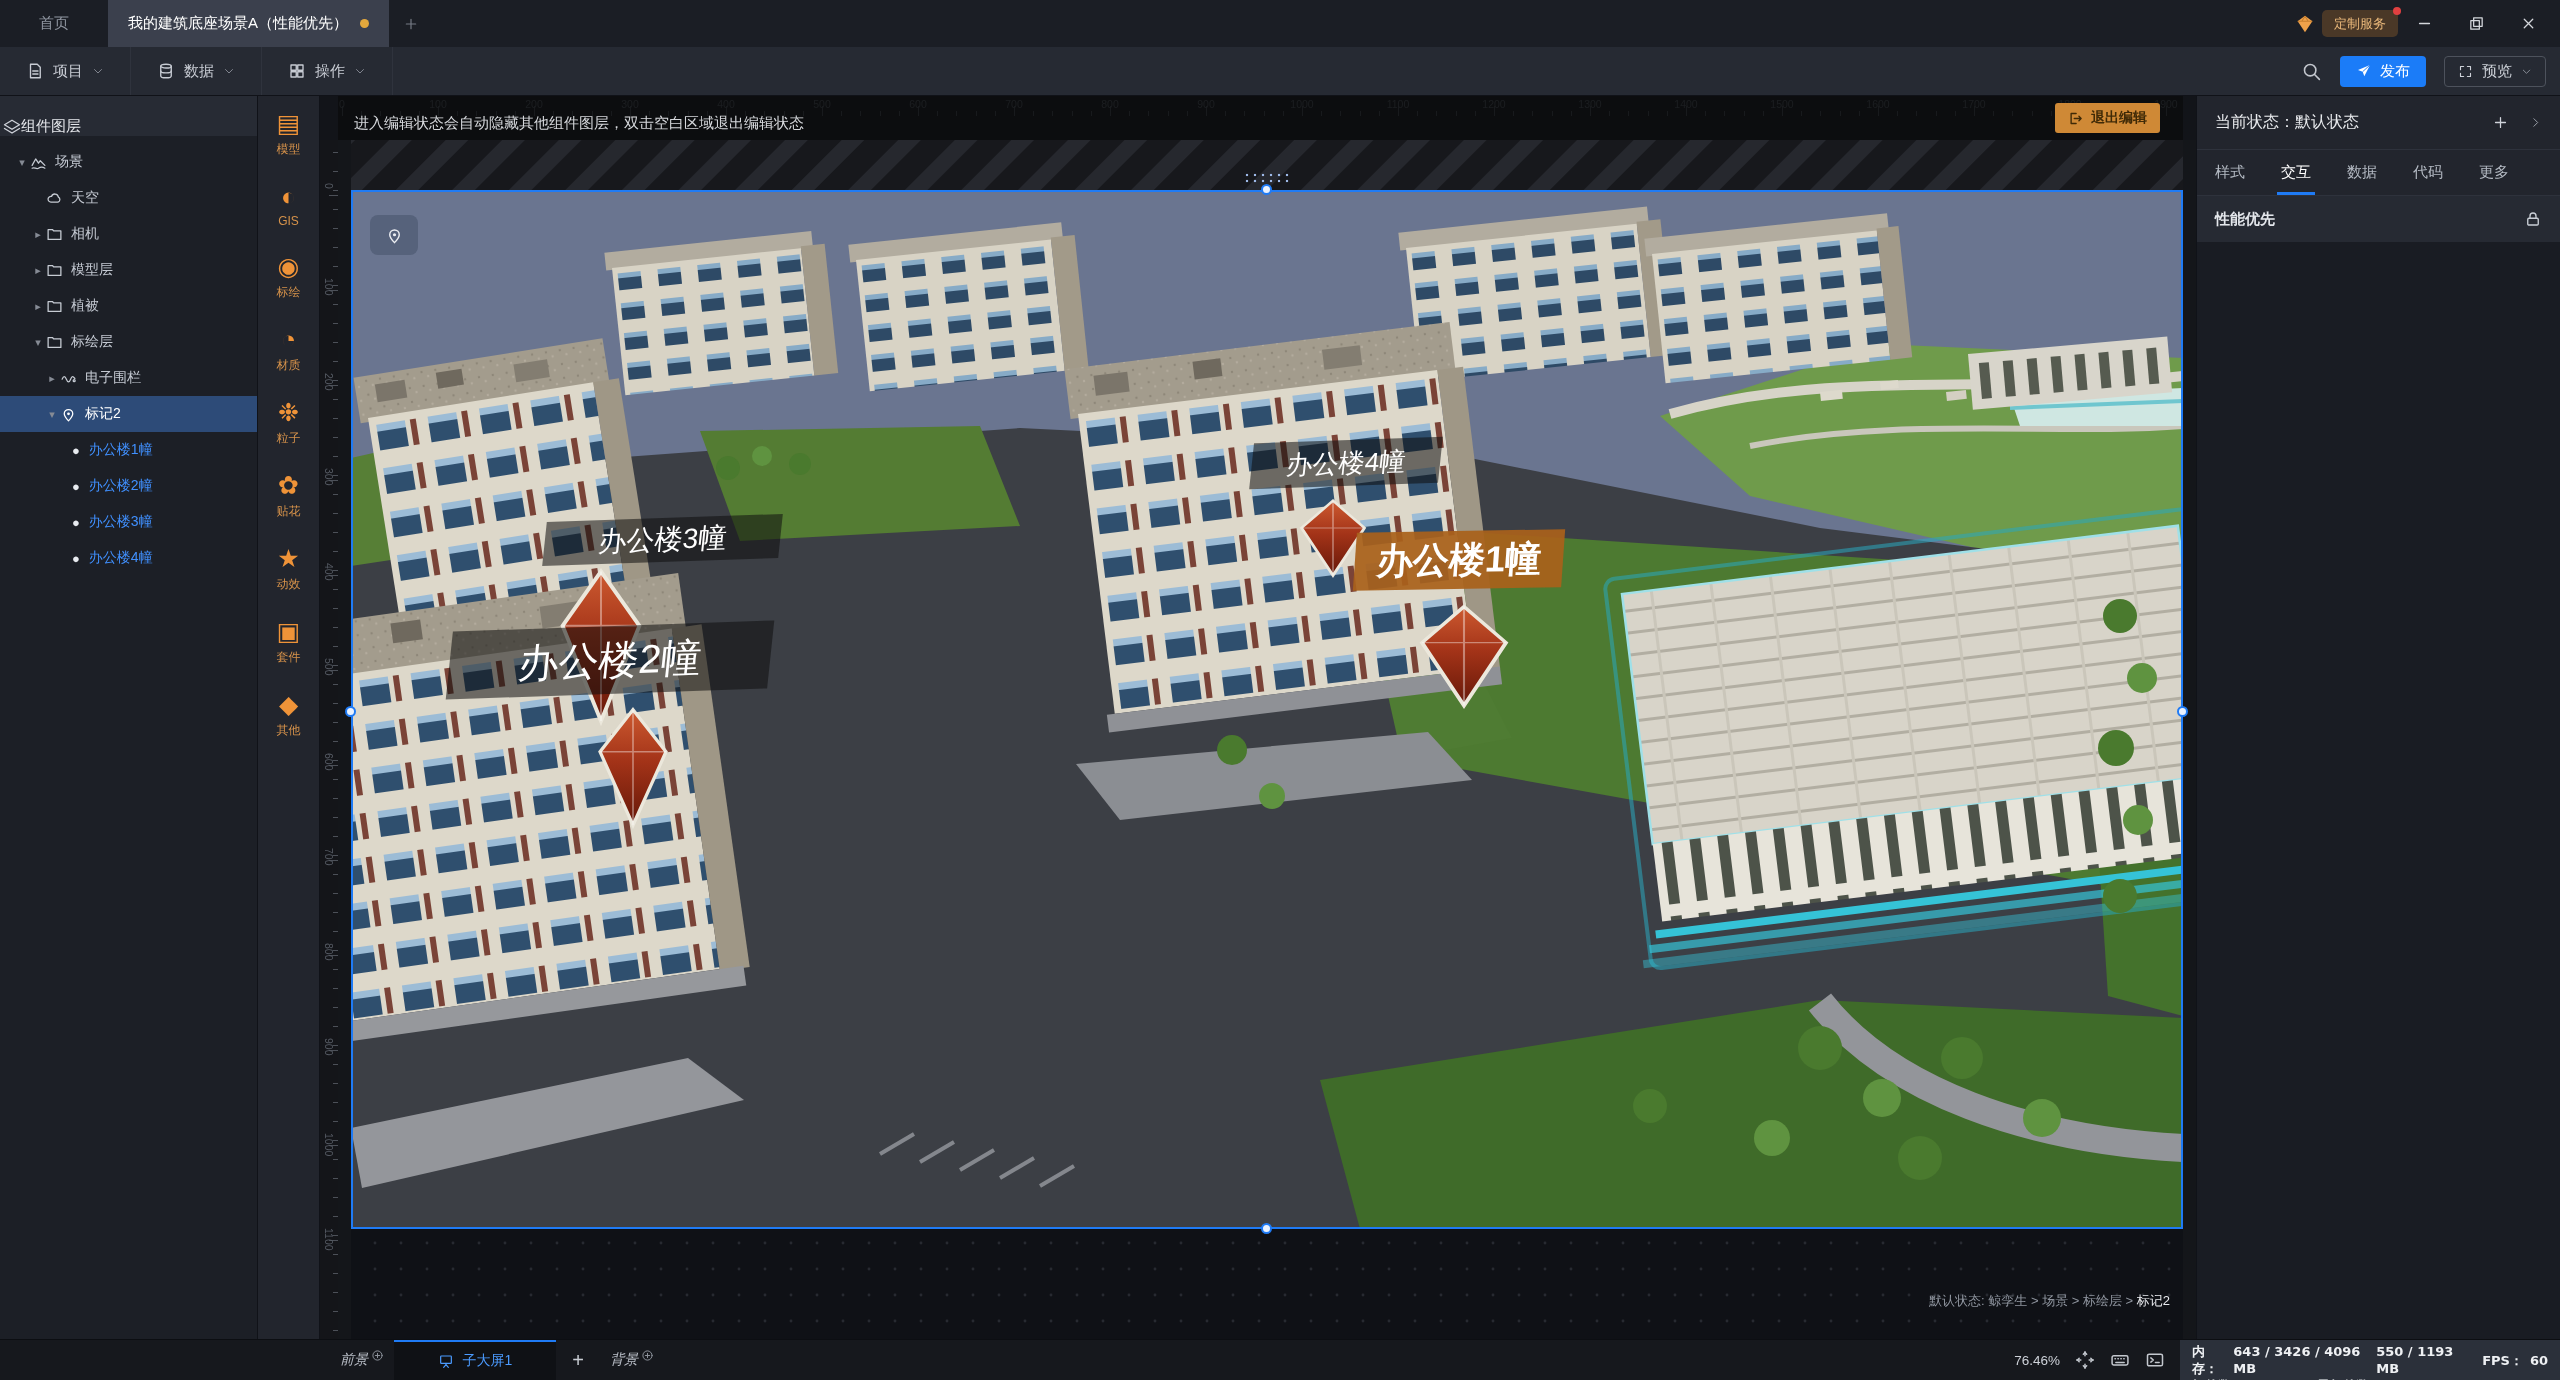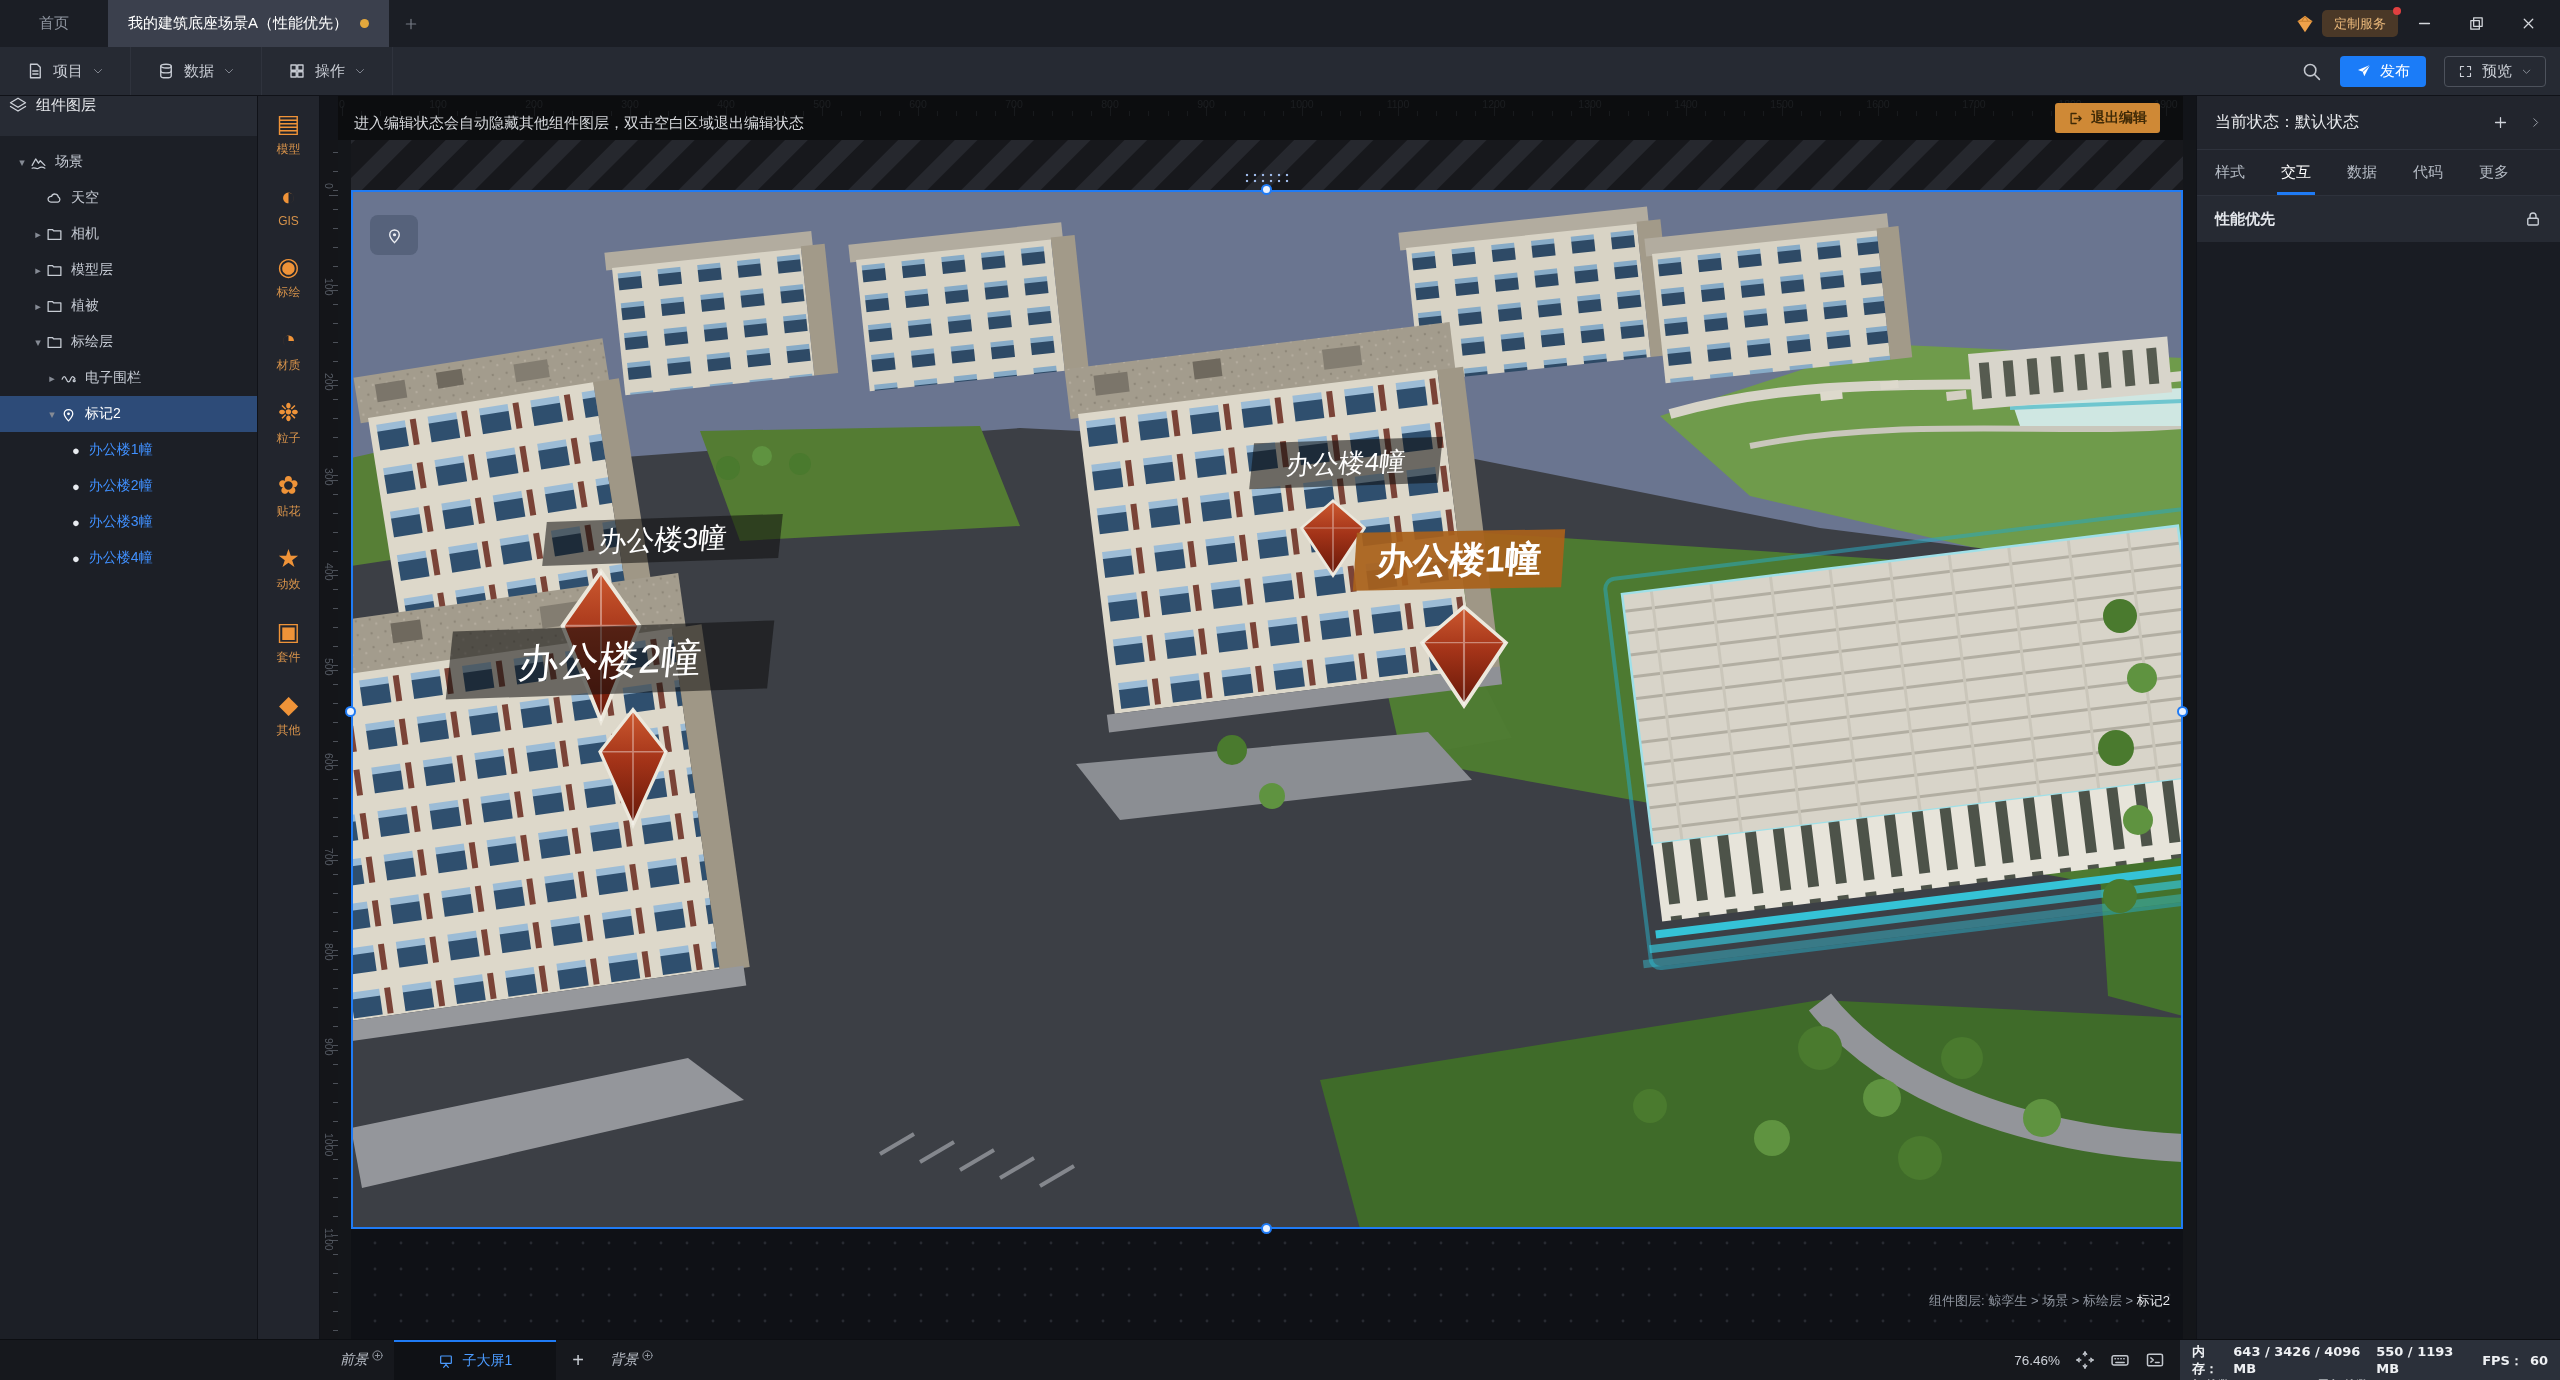--- a/index.html
+++ b/index.html
@@ -31,21 +31,21 @@
   .tb-actions { margin-left:auto; display:flex; align-items:center; gap:18px; padding-right:14px; }
   .search { width:21px; height:21px; color:#c3c7ce; }
   .btn-publish { display:flex; align-items:center; gap:8px; height:31px; padding:0 16px; border-radius:4px; background:#1b7cf8; color:#fff; font-size:15px; border:none; }
   .btn-publish i { width:16px; height:16px; }
   .btn-preview { display:flex; align-items:center; gap:9px; height:31px; padding:0 13px; border-radius:4px; background:transparent; border:1px solid #4d525c; color:#ced2d9; font-size:15px; }
   .btn-preview i.fr { width:15px; height:15px; }
   .btn-preview i.ch { width:11px; height:11px; color:#9ba0aa; }
 
   
   .sidebar { position:absolute; left:0; top:96px; width:258px; height:1243px; background:#1c1f26; border-right:1px solid #101218; }
-  .side-header { height:40px; background:#272b34; display:flex; align-items:flex-start; gap:9px; padding-left:9px; font-size:15px; color:#e6e8ec; }
+  .side-header { height:40px; background:#272b34; display:flex; align-items:flex-end; padding-left:3px; font-size:15px; color:#e6e8ec; }
   .side-header i { width:18px; height:18px; color:#cfd3da; }
   #tree { padding-top:8px; }
   .trow { height:36px; display:flex; align-items:center; font-size:14px; color:#c3c8d1; cursor:pointer; }
   .trow .arr { width:16px; font-size:11px; color:#868b95; text-align:center; flex:none; }
   .trow i.ti { width:17px; height:17px; margin-right:8px; color:#c6cbd3; }
   .trow.sel { background:#2d4b78; color:#fff; }
   .trow.sel i.ti { color:#fff; }
   .trow .blt { color:#e8ebf0; margin-right:9px; font-size:13px; }
   .trow.link { color:#4090ff; }
 
@@ -828,21 +828,21 @@
       <i class="ic">
           <svg viewBox="0 0 24 24" fill="none" stroke="#3f2a07" stroke-width="2.2" stroke-linecap="round" stroke-linejoin="round">
             <path d="M13 4H5v16h8"></path>
             <path d="M10 12h11m0 0l-3.5-3.5M21 12l-3.5 3.5"></path>
           </svg>
         </i>
       <span>退出编辑</span>
     </button>
 
     <div class="selpath">
-      <span>组件图层:</span>
+      <span>默认状态:</span>
       <span id="crumbs"> 鲸孪生 &gt; 场景 &gt; 标绘层 &gt; </span>
       <span class="cur">标记2</span>
     </div>
   </div>
 
   <aside class="rpanel">
     <div class="rp-head">
       <span>当前状态：默认状态</span>
       <span class="rp-hicons">
         <i class="ic">

